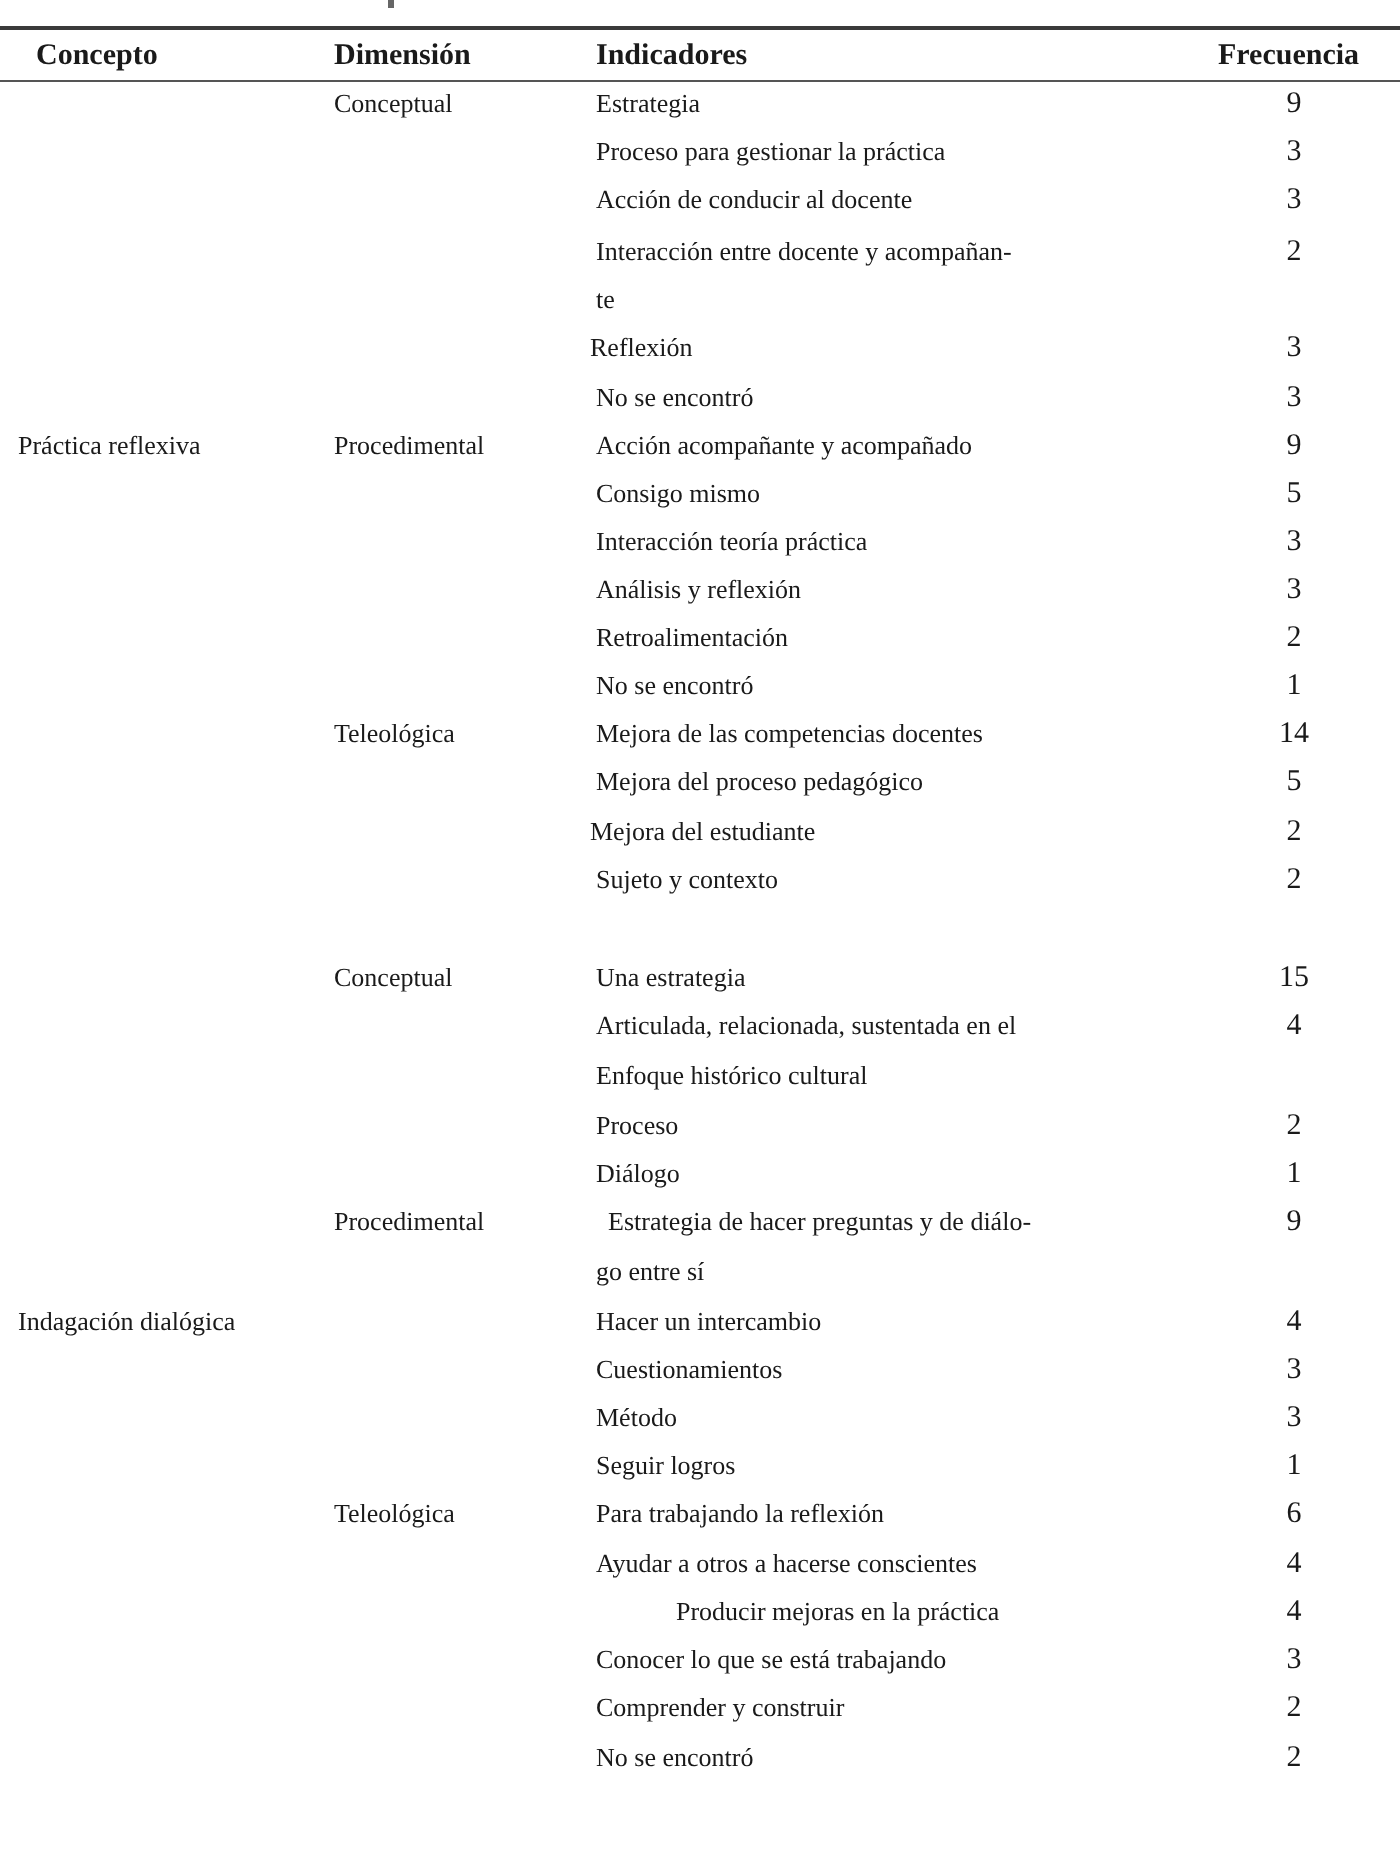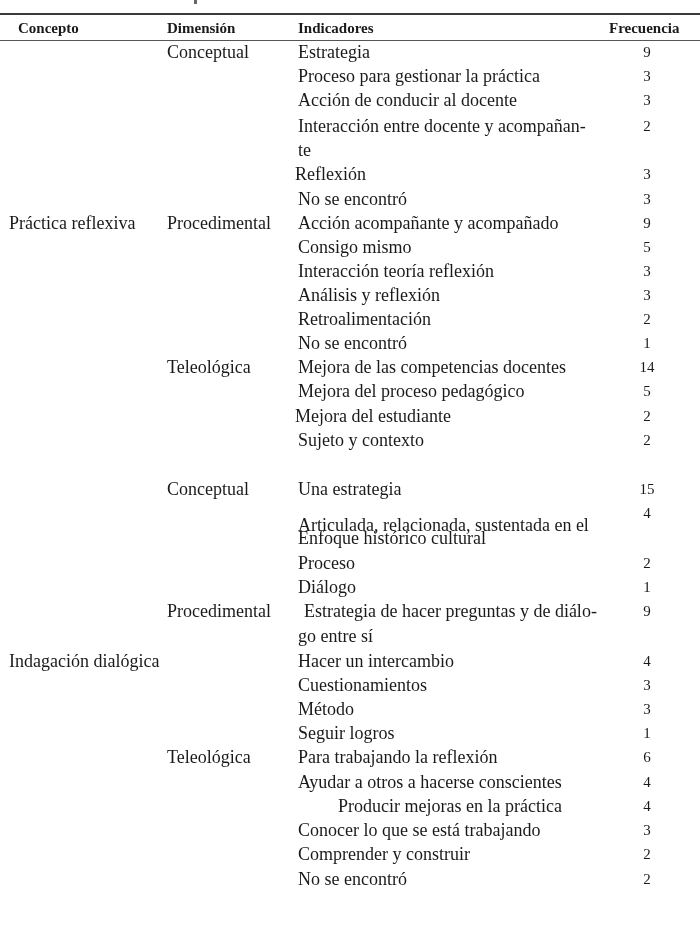--- a/index.html
+++ b/index.html
@@ -2,21 +2,21 @@
 <html><head>
 <meta charset="utf-8">
 <style>
   html, body { margin: 0; padding: 0; background: #ffffff; }
   body { width: 700px; height: 925px; position: relative; overflow: hidden;
          font-family: "Liberation Serif", "DejaVu Serif", serif; color: #1a1a1a; }
   .rule { position: absolute; left: 0; width: 700px; background: #3a3a3a; }
   .rule.top { top: 13px; height: 2px; }
   .rule.mid { top: 40px; height: 1px; background: #555; }
   .hdr { position: absolute; top: 18px; font-weight: bold; font-size: 15px; line-height: 20px; }
-  .cell { position: absolute; font-size: 18px; line-height: 20px; white-space: nowrap; font-family: Liberation Serif, serif; }
+  .cell { position: absolute; font-size: 13px; line-height: 20px; white-space: nowrap; font-family: Liberation Serif, serif; }
   .freq { position: absolute; width: 40px; left: 627px; text-align: center; font-size: 15px; line-height: 20px; }
   .artifact { position: absolute; left: 194px; top: 0; width: 3px; height: 4px; background: #666; }
 </style>
 </head>
 <body>
 
 <div class="artifact"></div>
 <div class="rule top"></div>
 
 <div>
@@ -47,39 +47,39 @@
     <div class="freq" style="top: 116px;">2</div>
     <div class="cell" style="left: 298px; top: 140px;">te</div>
     <div class="cell" style="left: 295px; top: 164px;">Reflexión</div>
     <div class="freq" style="top: 164px;">3</div>
     <div class="cell" style="left: 298px; top: 189px;">No se encontró</div>
     <div class="freq" style="top: 189px;">3</div>
     <div class="cell" style="left: 298px; top: 213px;">Acción acompañante y acompañado</div>
     <div class="freq" style="top: 213px;">9</div>
     <div class="cell" style="left: 298px; top: 237px;">Consigo mismo</div>
     <div class="freq" style="top: 237px;">5</div>
-    <div class="cell" style="left: 298px; top: 261px;">Interacción teoría reflexión</div>
+    <div class="cell" style="left: 298px; top: 261px;">Interacción teoría práctica</div>
     <div class="freq" style="top: 261px;">3</div>
     <div class="cell" style="left: 298px; top: 285px;">Análisis y reflexión</div>
     <div class="freq" style="top: 285px;">3</div>
     <div class="cell" style="left: 298px; top: 309px;">Retroalimentación</div>
     <div class="freq" style="top: 309px;">2</div>
     <div class="cell" style="left: 298px; top: 333px;">No se encontró</div>
     <div class="freq" style="top: 333px;">1</div>
     <div class="cell" style="left: 298px; top: 357px;">Mejora de las competencias docentes</div>
     <div class="freq" style="top: 357px;">14</div>
     <div class="cell" style="left: 298px; top: 381px;">Mejora del proceso pedagógico</div>
     <div class="freq" style="top: 381px;">5</div>
     <div class="cell" style="left: 295px; top: 406px;">Mejora del estudiante</div>
     <div class="freq" style="top: 406px;">2</div>
     <div class="cell" style="left: 298px; top: 430px;">Sujeto y contexto</div>
     <div class="freq" style="top: 430px;">2</div>
     <div class="cell" style="left: 298px; top: 479px;">Una estrategia</div>
     <div class="freq" style="top: 479px;">15</div>
-    <div class="cell" style="left: 298px; top: 503px; margin-top: 12px;">Articulada, relacionada, sustentada en el</div>
+    <div class="cell" style="left: 298px; top: 503px;">Articulada, relacionada, sustentada en el</div>
     <div class="freq" style="top: 503px;">4</div>
     <div class="cell" style="left: 298px; top: 528px;">Enfoque histórico cultural</div>
     <div class="cell" style="left: 298px; top: 553px;">Proceso</div>
     <div class="freq" style="top: 553px;">2</div>
     <div class="cell" style="left: 298px; top: 577px;">Diálogo</div>
     <div class="freq" style="top: 577px;">1</div>
     <div class="cell" style="left: 304px; top: 601px;">Estrategia de hacer preguntas y de diálo-</div>
     <div class="freq" style="top: 601px;">9</div>
     <div class="cell" style="left: 298px; top: 626px;">go entre sí</div>
     <div class="cell" style="left: 298px; top: 651px;">Hacer un intercambio</div>

